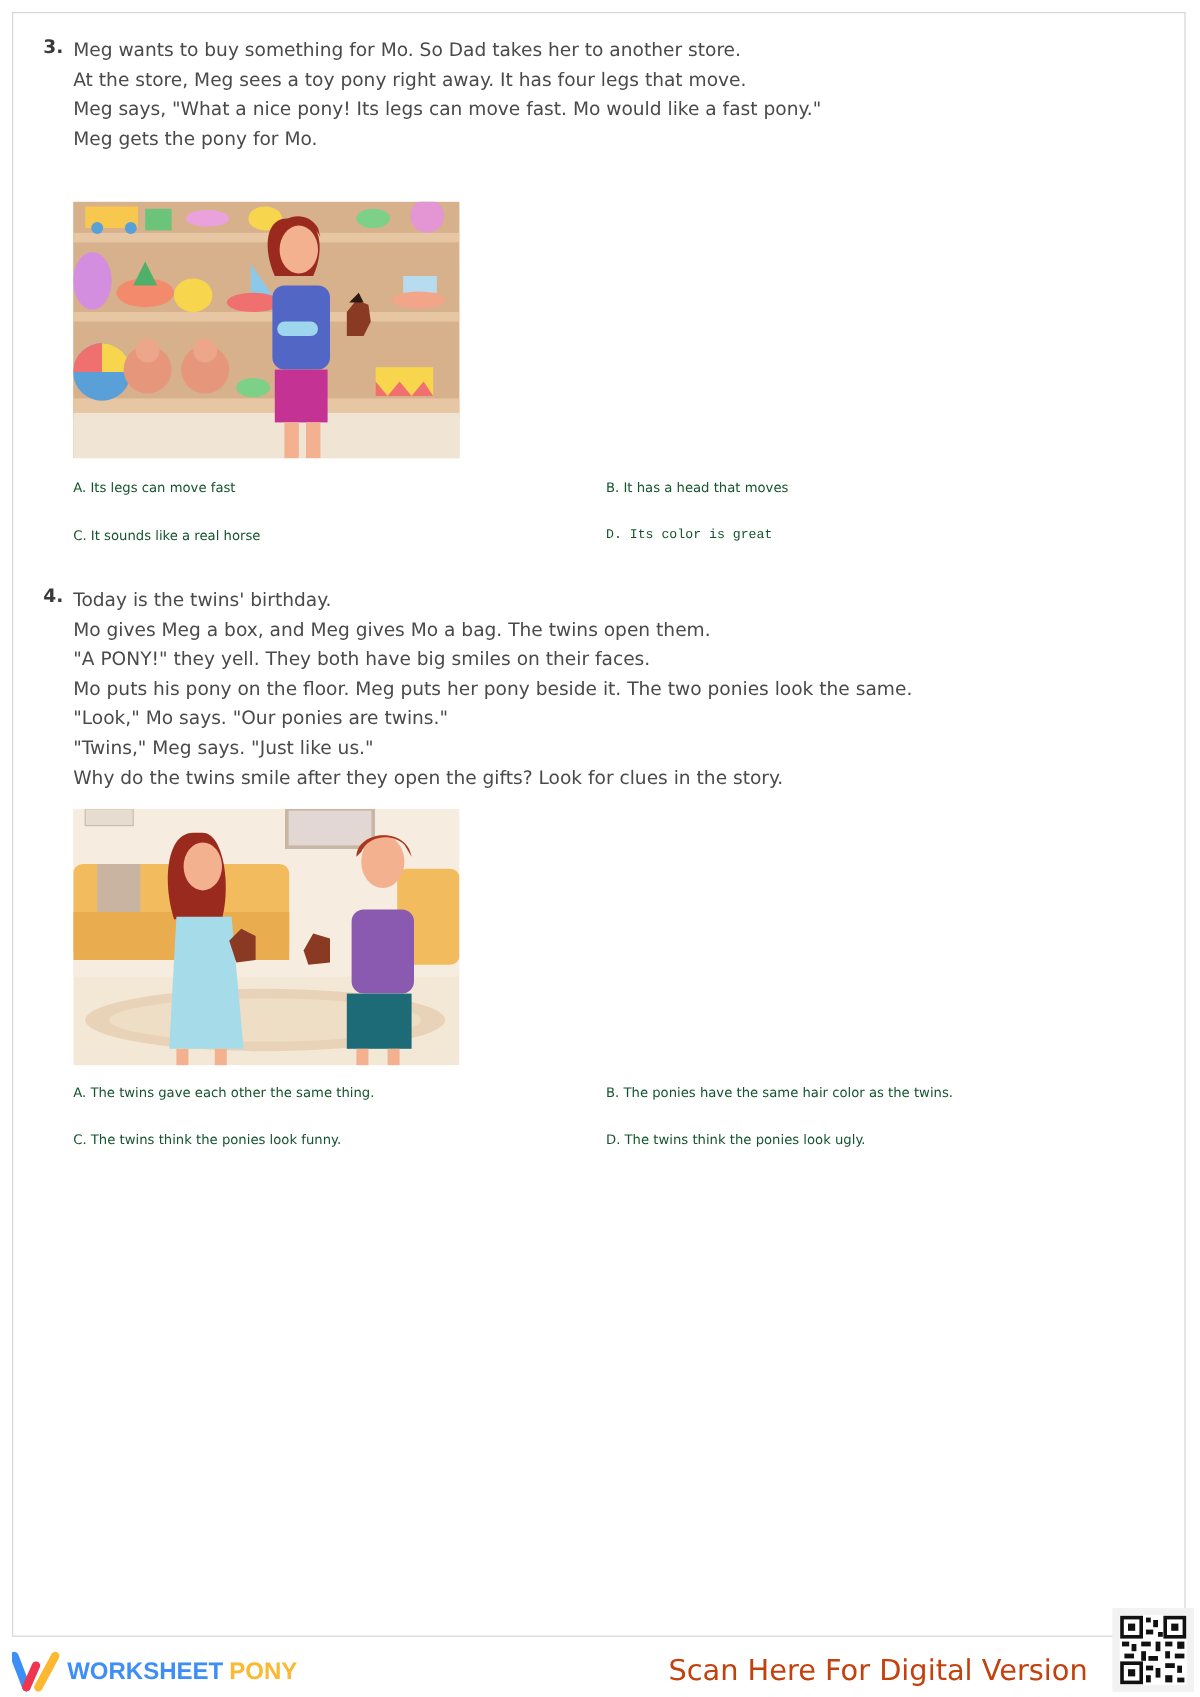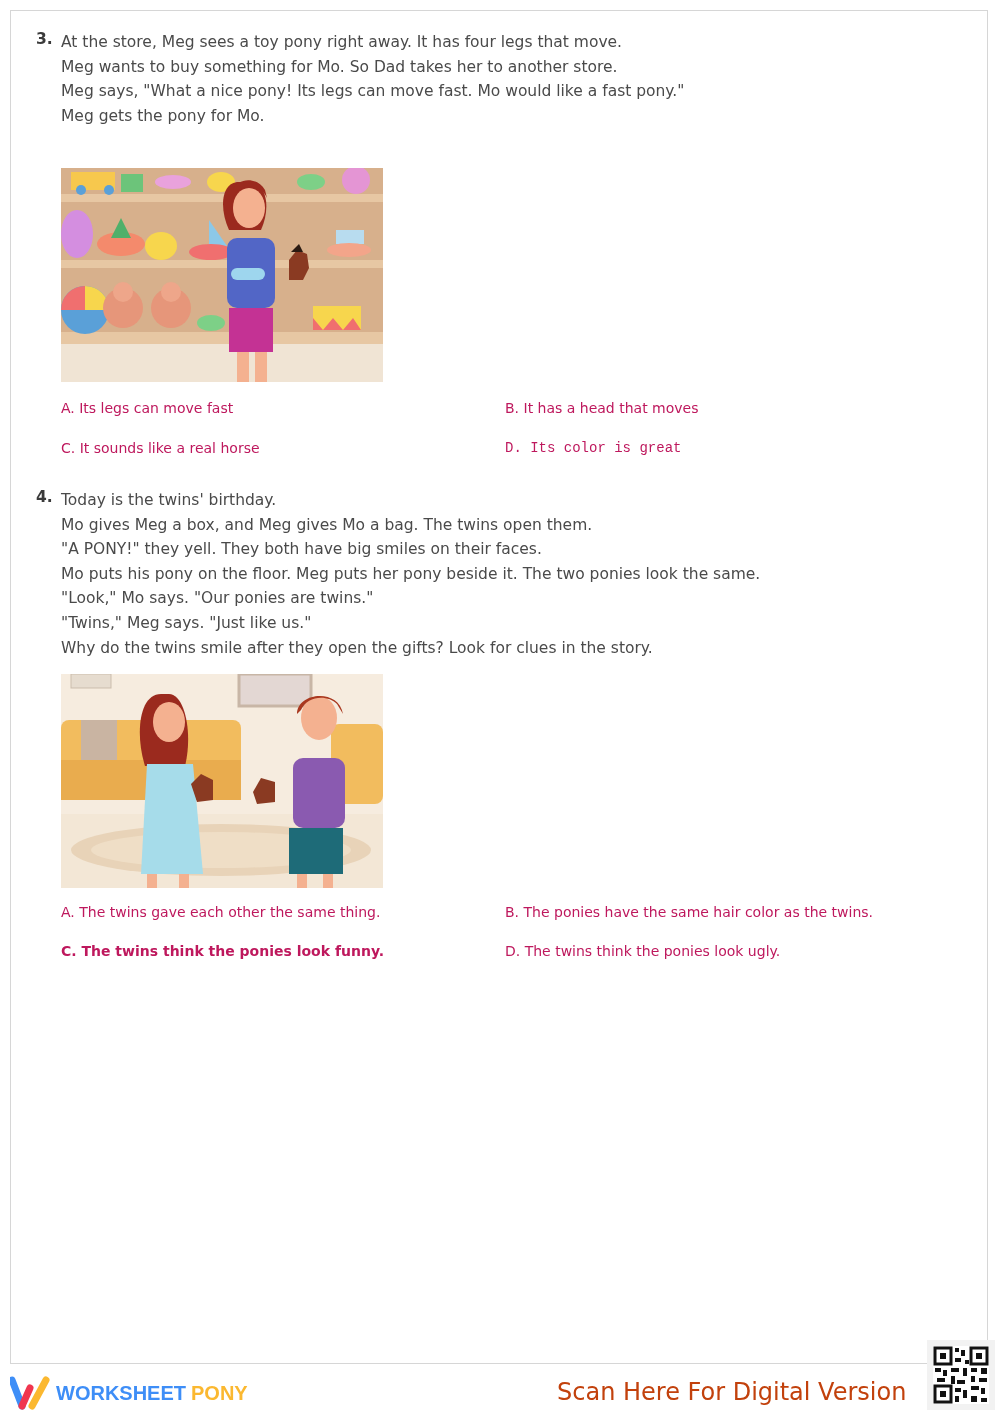--- a/index.html
+++ b/index.html
@@ -5,38 +5,38 @@
   html, body { margin: 0; padding: 0; background: #ffffff; }
   body { width: 1000px; height: 1414px; position: relative; overflow: hidden;
          font-family: "DejaVu Sans", sans-serif; color: #4a4a4a; }
   .page-frame { position: absolute; left: 10px; top: 10px; width: 978px; height: 1354px;
                 border: 1.5px solid #d6d6d6; box-sizing: border-box; }
   .question { position: absolute; left: 36px; width: 900px; }
   .q-num { position: absolute; left: 0; top: 0; font-weight: bold; font-size: 15.5px; color: #3a3a3a; }
   .q-lines { position: absolute; left: 25px; top: 0; }
   .q-line { font-size: 15.5px; line-height: 24.6px; white-space: nowrap; color: #4a4a4a; }
   .illus { position: absolute; left: 25px; width: 322px; height: 214px; overflow: hidden; }
-  .option { position: absolute; font-size: 14px; white-space: nowrap; color: #be185d; }
+  .option { position: absolute; font-size: 11px; white-space: nowrap; color: #14532d; }
   .footer-logo { position: absolute; left: 10px; top: 1376px; height: 34px; display: flex; align-items: center; }
   .logo-text { font-family: "Liberation Sans", sans-serif; font-weight: bold; font-size: 20px; margin-left: 6px; letter-spacing: 0px; }
   .logo-ws { color: #3e8ef7; }
   .logo-zone { color: #fbb830; margin-left: 5px; }
   .scan-text { position: absolute; left: 557px; top: 1378px; font-size: 24px; color: #c2410c; white-space: nowrap; }
   .qr { position: absolute; left: 927px; top: 1340px; width: 68px; height: 70px; background: #f2f2f2; }
 </style>
 </head>
 <body>
 
 <div class="page-frame"></div>
 
 <div class="question" style="top:30px;">
   <span class="q-num">3.</span>
   <div class="q-lines">
+    <div class="q-line">Meg wants to buy something for Mo. So Dad takes her to another store.</div>
     <div class="q-line">At the store, Meg sees a toy pony right away. It has four legs that move.</div>
-    <div class="q-line">Meg wants to buy something for Mo. So Dad takes her to another store.</div>
     <div class="q-line">Meg says, "What a nice pony! Its legs can move fast. Mo would like a fast pony."</div>
     <div class="q-line">Meg gets the pony for Mo.</div>
   </div>
   <div class="illus" style="top:138px;">
     <svg width="322" height="214" viewBox="0 0 322 214">
       <rect width="322" height="214" fill="#c9a27f"></rect>
       <rect x="0" y="0" width="322" height="180" fill="#d7b08c"></rect>
 
       <rect x="0" y="26" width="322" height="8" fill="#e7c7a3"></rect>
       <rect x="0" y="92" width="322" height="8" fill="#e7c7a3"></rect>
@@ -130,21 +130,21 @@
       <rect x="228" y="154" width="54" height="46" fill="#1e6b78"></rect>
       <rect x="236" y="200" width="10" height="14" fill="#f4b190"></rect>
       <rect x="262" y="200" width="10" height="14" fill="#f4b190"></rect>
       <path d="M192 118 L200 104 L214 108 L214 128 L196 130 Z" fill="#8a3a22"></path>
     </svg>
   </div>
 </div>
 
 <div class="option" style="left:61px; top:904px;">A. The twins gave each other the same thing.</div>
 <div class="option" style="left:505px; top:904px;">B. The ponies have the same hair color as the twins.</div>
-<div class="option" style="left:61px; top:943px;font-weight:bold;">C. The twins think the ponies look funny.</div>
+<div class="option" style="left:61px; top:943px;">C. The twins think the ponies look funny.</div>
 <div class="option" style="left:505px; top:943px;">D. The twins think the ponies look ugly.</div>
 
 <div class="footer-logo">
   <svg width="40" height="34" viewBox="0 0 40 34">
     <path d="M2 4 L12 30" stroke="#3e8ef7" stroke-width="7" stroke-linecap="round"></path>
     <path d="M12 30 L20 12" stroke="#f0364f" stroke-width="7" stroke-linecap="round"></path>
     <path d="M22 30 L36 4" stroke="#fbb830" stroke-width="7" stroke-linecap="round"></path>
   </svg>
   <span class="logo-text logo-ws">WORKSHEET</span>
   <span class="logo-text logo-zone">PONY</span>

